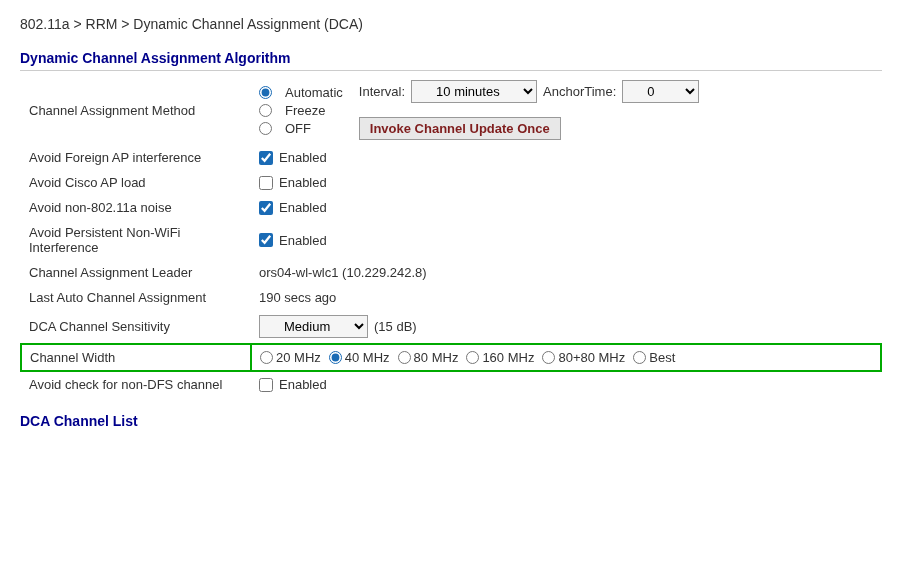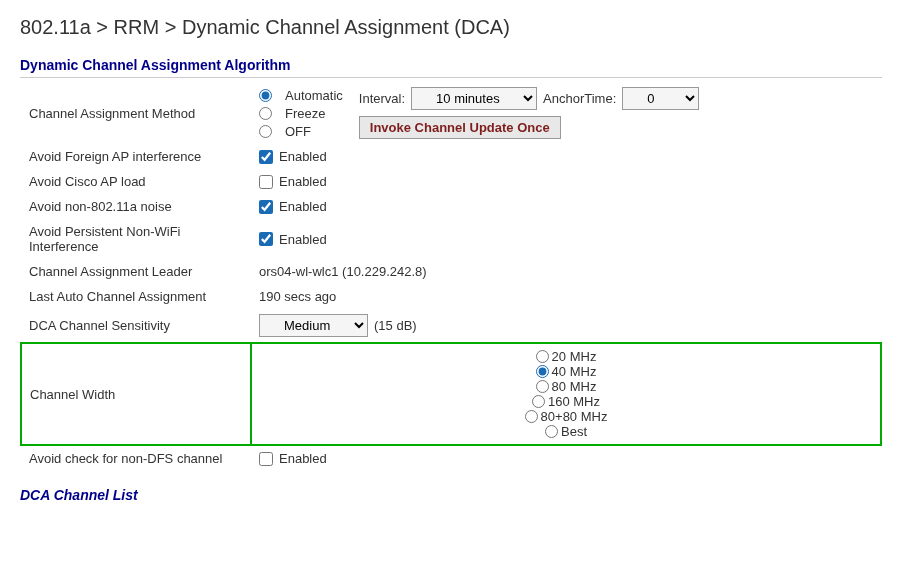--- a/index.html
+++ b/index.html
@@ -5,21 +5,21 @@
     * { box-sizing: border-box; margin: 0; padding: 0; }
     body {
       font-family: Arial, sans-serif;
       font-size: 13px;
       color: #333;
       background: #fff;
       padding: 16px 20px;
       width: 902px;
     }
     .breadcrumb {
-      font-size: 20px;
+      font-size: 14px;
       color: #333;
       margin-bottom: 18px;
       font-weight: normal;
     }
     .section-title {
       color: #00008B;
       font-size: 14px;
       font-weight: bold;
       border-bottom: 1px solid #ccc;
       padding-bottom: 4px;
@@ -82,34 +82,32 @@
       accent-color: #1a6bb5;
       width: 14px;
       height: 14px;
     }
     .channel-width-row {
       border: 2px solid #00aa00;
       padding: 4px 6px;
     }
     .channel-width-options {
       display: flex;
-      align-items: center;
-      flex-direction: column;
+      gap: 8px;
     }
     .channel-width-option {
       display: flex;
       align-items: center;
       gap: 3px;
     }
     .dca-section-title {
       color: #00008B;
       font-size: 14px;
       font-weight: bold;
       margin-top: 16px;
-      font-style: italic;
     }
   </style>
 </head>
 <body>
 
 <div class="breadcrumb">802.11a &gt; RRM &gt; Dynamic Channel Assignment (DCA)</div>
 
 <div class="section-title">Dynamic Channel Assignment Algorithm</div>
 
 <table class="form-table">
@@ -127,21 +125,21 @@
           <div class="radio-row">
             <input type="radio" name="cam" id="cam-freeze" style="">
             <label for="cam-freeze">Freeze</label>
           </div>
           <div class="radio-row">
             <input type="radio" name="cam" id="cam-off" style="">
             <label for="cam-off">OFF</label>
           </div>
         </div>
         <div style="margin-left:10px;">
-          <div class="inline-row" style="margin-bottom:6px;">
+          <div class="inline-row" style="margin-bottom:14px;">
             <span>Interval:</span>
             <select>
               <option>10 minutes</option>
               <option>5 minutes</option>
               <option>30 minutes</option>
               <option>1 hour</option>
             </select>
             <span>AnchorTime:</span>
             <select>
               <option>0</option><option>1</option><option>2</option><option>3</option>

